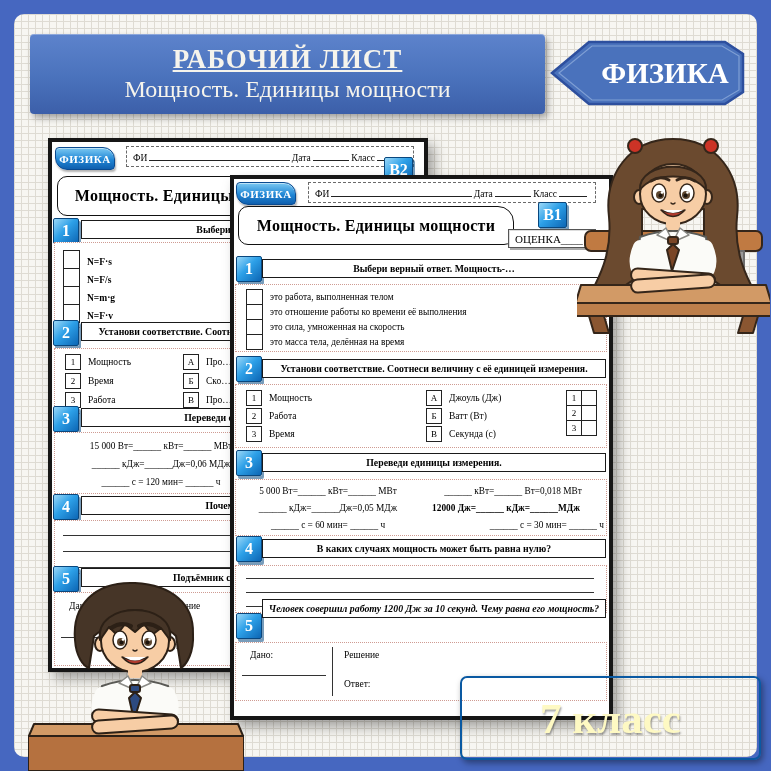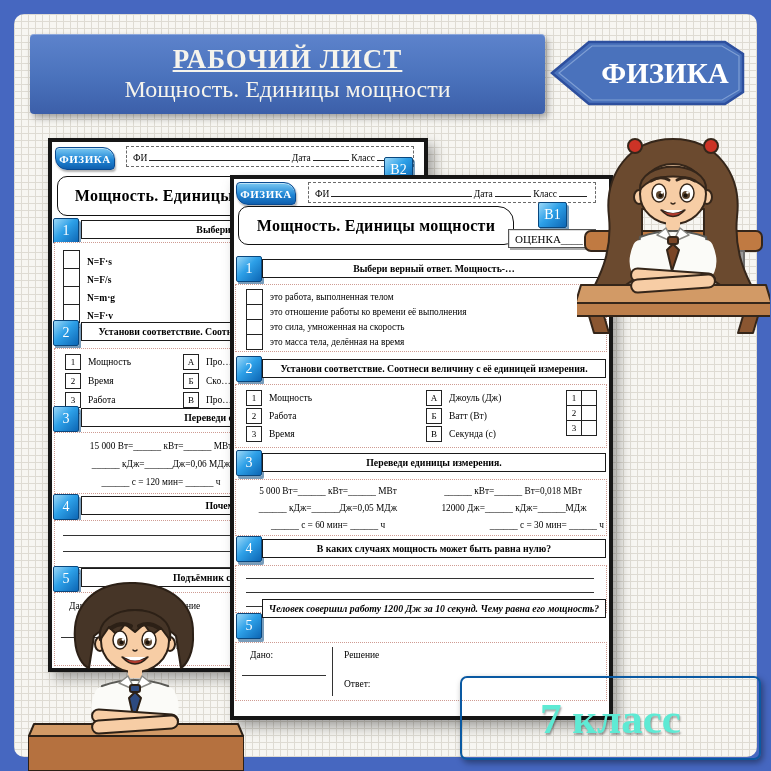--- a/index.html
+++ b/index.html
@@ -14,43 +14,43 @@
     border-radius:4px;box-shadow:3px 4px 7px rgba(0,0,0,.35), inset 0 1px 0 rgba(255,255,255,.3);
     display:flex;flex-direction:column;align-items:center;justify-content:center;color:#f6f4ec;z-index:5;}
   .banner .t1{font-weight:bold;font-size:27px;letter-spacing:1px;text-decoration:underline;line-height:1.15;}
   .banner .t2{font-size:24px;line-height:1.2;}
   
   .sheet{position:absolute;background:#fff;border:4px solid #161616;box-shadow:6px 7px 12px rgba(0,0,0,.35);}
   .badge{background:linear-gradient(180deg,#7cc9f2 0%,#2187d6 55%,#0f5fae 100%);border:1.5px solid #0a4a90;
     border-radius:4px 12px 4px 12px;color:#fff;font-weight:bold;display:flex;align-items:center;justify-content:center;
     font-size:11px;letter-spacing:.5px;box-shadow:inset 0 1px 0 rgba(255,255,255,.5),1px 2px 2px rgba(0,0,0,.3);}
   .cube{background:linear-gradient(135deg,#9bd8f8 0%,#2da0e8 45%,#0d66b4 100%);border:1px solid #09477e;color:#fff;
-    font-weight:normal;display:flex;align-items:center;justify-content:center;border-radius:2px;
-    box-shadow:2px 3px 0 rgba(10,74,130,.55);font-size:14px;}
+    font-weight:bold;display:flex;align-items:center;justify-content:center;border-radius:2px;
+    box-shadow:2px 3px 0 rgba(10,74,130,.55);font-size:16px;}
   .sechead{border:1.3px solid #1a1a1a;background:#fff;display:flex;align-items:center;justify-content:center;
     font-weight:bold;font-size:9.8px;}
   .dotbox{border:1.6px dotted #cf9b92;background:#fff;}
   .namebox{border:1.3px dashed #6a6a6a;display:flex;align-items:flex-end;padding:2px 6px 3px 6px;font-size:9.5px;background:#fff;font-family:Liberation Serif, serif;}
   .uline{border-bottom:1px solid #222;margin:0 2px 2px 2px;height:10px;}
   .chk{width:15px;height:14px;border:1.1px solid #222;background:#fff;margin-top:-1.1px;}
   .opt{font-size:9.3px;line-height:15px;white-space:nowrap;}
   .mcell{width:16px;height:16px;border:1.1px solid #222;display:flex;align-items:center;justify-content:center;
     font-size:9px;background:#fff;box-sizing:border-box;}
   .mrow{display:flex;align-items:center;gap:7px;font-size:9.5px;white-space:nowrap;}
   .conv{font-size:9.3px;text-align:center;white-space:nowrap;}
   .bline{border-bottom:1.1px solid #333;}
   .titlebox{border:1.6px solid #111;border-radius:10px 16px 10px 10px;display:flex;align-items:center;justify-content:center;
     font-weight:bold;font-size:16px;background:#fff;letter-spacing:.3px;}
   .scorebox{border:1.5px solid #555;box-shadow:2px 2px 0 #aaa, inset 1px 1px 0 #ddd;font-size:11px;display:flex;
     align-items:flex-end;padding:0 0 2px 6px;background:#fff;}
   .vdiv{width:1.2px;background:#333;}
   .plate{left:460px;top:676px;width:297px;height:80px;z-index:50;border-radius:7px;border:2px solid #0a59a2;
     background:linear-gradient(180deg,#4fb4e6 0%,#147abe0 18%,#0d72c2 55%,#0e6cbc 75%,#3e9ed8 100%);
     box-shadow:2px 3px 6px rgba(0,0,0,.4);display:flex;align-items:center;justify-content:center;}
-  .plate span{color:#5eead4;font-weight:bold;font-size:43px;text-shadow:1px 2px 2px rgba(0,0,0,.35);}
+  .plate span{color:#fef9c3;font-weight:bold;font-size:43px;text-shadow:1px 2px 2px rgba(0,0,0,.35);}
   .flagtxt{fill:#fff;font-weight:bold;font-size:29px;font-family:"Liberation Serif",serif;}
 </style>
 </head>
 <body>
 
 <div class="paper"></div>
 
 <div class="abs banner">
   <div class="t1">РАБОЧИЙ ЛИСТ</div>
   <div class="t2">Мощность. Единицы мощности</div>
@@ -220,21 +220,21 @@
       </div>
   </div>
 
   <div class="abs cube" style="left:2px;top:271px;width:24px;height:24px;">3</div>
   <div class="abs sechead" style="left:28px;top:274px;width:342px;height:17px;">Переведи единицы измерения.</div>
   <div class="abs dotbox" style="left:1px;top:300px;width:370px;height:55px;">
     <div class="abs conv" style="left:2px;top:6px;width:180px;">5 000 Вт=______ кВт=______ МВт</div>
     <div class="abs conv" style="left:2px;top:23px;width:180px;">______ кДж=______Дж=0,05 МДж</div>
     <div class="abs conv" style="left:2px;top:40px;width:180px;">______ с = 60 мин= ______ ч</div>
     <div class="abs conv" style="left:187px;top:6px;width:180px;">______ кВт=______ Вт=0,018 МВт</div>
-    <div class="abs conv" style="left:188px;top:23px;width:180px;">12000 Дж=______ кДж=______МДж</div>
+    <div class="abs conv" style="left:180px;top:23px;width:180px;font-weight:bold;">12000 Дж=______ кДж=______МДж</div>
     <div class="abs conv" style="left:188px;top:40px;width:180px;text-align:right;">______ с = 30 мин= ______ ч</div>
   </div>
 
   <div class="abs cube" style="left:2px;top:357px;width:24px;height:24px;">4</div>
   <div class="abs sechead" style="left:28px;top:360px;width:342px;height:17px;">В каких случаях мощность  может быть равна нулю?</div>
   <div class="abs dotbox" style="left:1px;top:386px;width:370px;height:46px;">
     <div class="abs bline" style="left:10px;top:12px;width:348px;"></div>
     <div class="abs bline" style="left:10px;top:26px;width:348px;"></div>
     <div class="abs bline" style="left:10px;top:40px;width:348px;"></div>
   </div>

